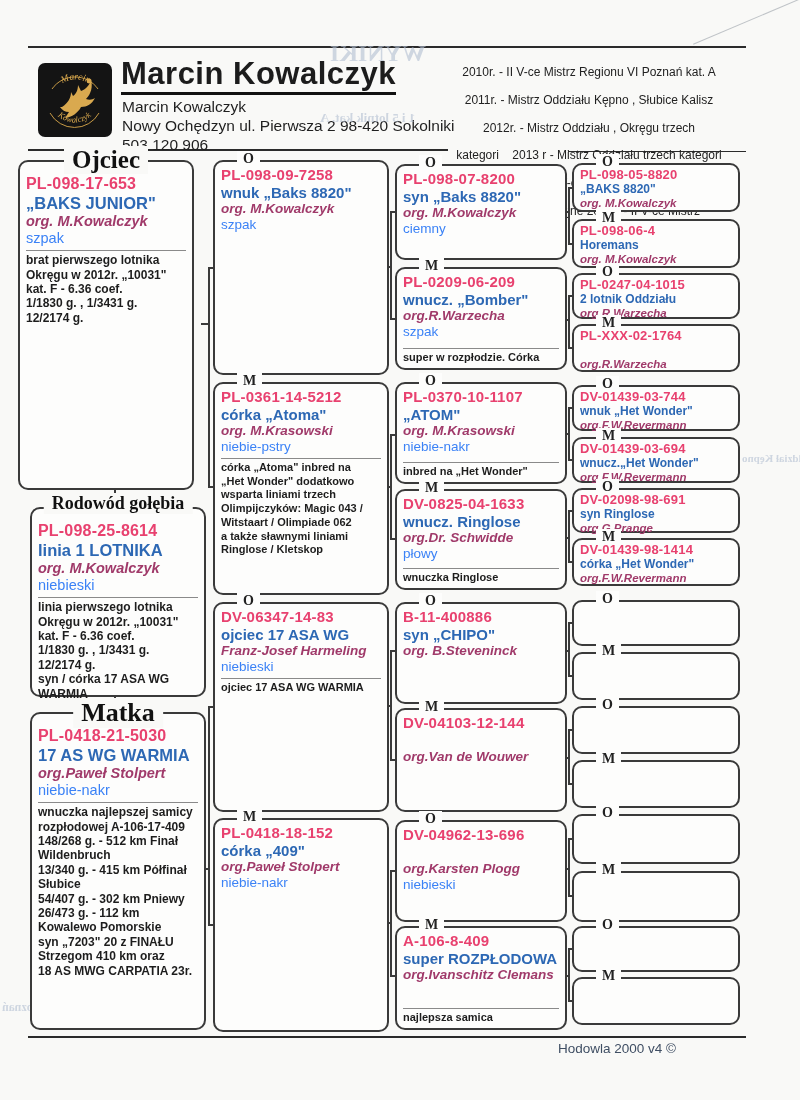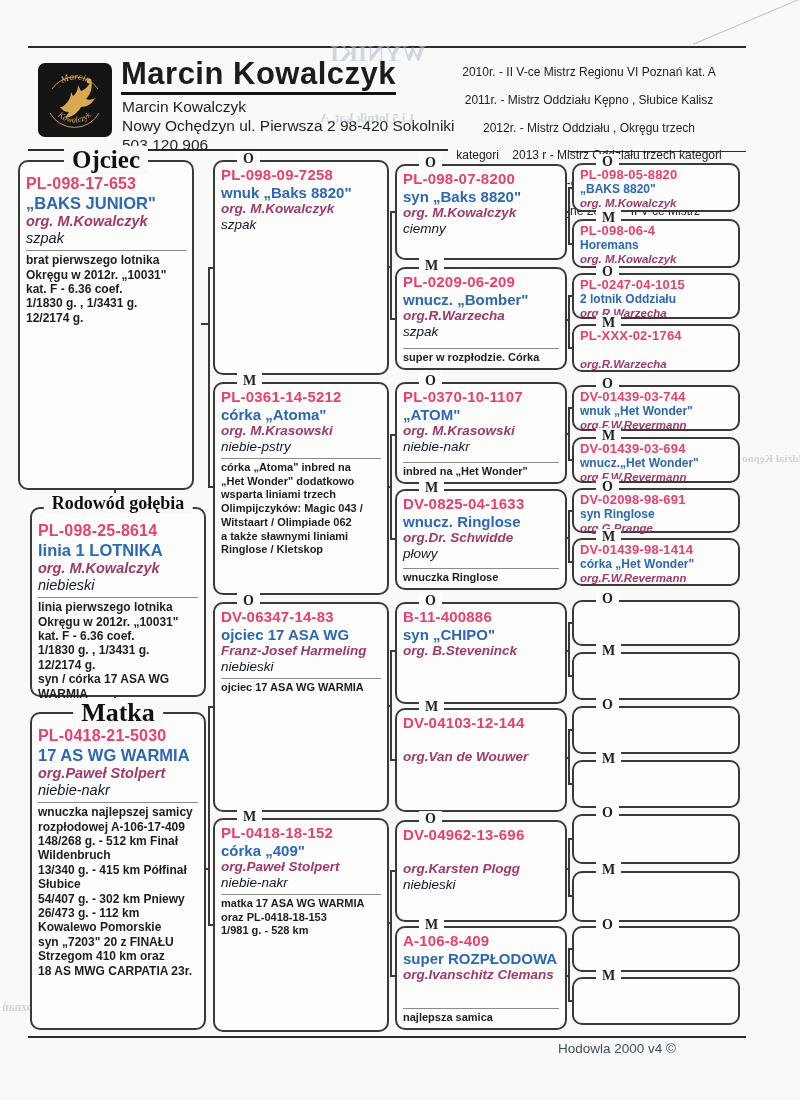--- a/index.html
+++ b/index.html
@@ -22,21 +22,21 @@
   .anch{display:flex;flex-direction:column;}
   .anch .note{margin-top:auto;}
   .tag{position:absolute;top:-11px;left:22px;background:#fdfdfc;padding:0 6px;
        font-family:"Liberation Serif","DejaVu Serif",serif;font-weight:bold;font-size:14px;color:#222;}
   .btitle{position:absolute;top:-16px;left:50%;transform:translateX(-50%);background:#f9f9f7;
           padding:0 8px;white-space:nowrap;font-family:"Liberation Serif","DejaVu Serif",serif;
           font-weight:bold;color:#111;}
   .ring {font-weight:bold;font-size:15px;color:#e8416f;line-height:1.18;letter-spacing:.2px;}
   .bname{font-weight:bold;font-size:15px;color:#2d68b4;line-height:1.16;min-height:17px;}
   .org  {font-weight:bold;font-style:italic;font-size:13.5px;color:#a03a6a;line-height:1.18;}
-  .colr {font-style:italic;font-size:13.5px;color:#0f172a;line-height:1.18;min-height:15px;}
+  .colr {font-size:13.5px;color:#3b82f6;line-height:1.18;min-height:15px;}
   .note {font-weight:bold;font-size:11px;color:#1d1d1d;line-height:1.25;white-space:pre-line;
          border-top:1px solid #8a8a8a;margin-top:3px;padding-top:2px;}
   .c1{padding-top:13px;}
   .c1 .ring{font-size:16px;}  .c1 .bname{font-size:16.5px;min-height:19px;}
   .c1 .org{font-size:14.5px;} .c1 .colr{font-size:14.5px;}
   .c1 .note{font-size:12px;line-height:1.2;}
   .c4{padding:3px 6px 2px 6px;}
   .c4 .ring{font-size:13px;line-height:1.15;}
   .c4 .bname{font-size:12px;line-height:1.15;min-height:14px;}
   .c4 .org{font-size:11.5px;line-height:1.15;}
@@ -175,23 +175,20 @@
     <div class="org">Franz-Josef Harmeling</div>
     <div class="colr">niebieski</div>
     <div class="note">ojciec 17 ASA WG WARMIA</div>
   </div>
   <div class="pbox" style="left:213px;top:818px;width:176px;height:214px">
     <span class="tag">M</span>
     <div class="ring">PL-0418-18-152</div>
     <div class="bname">córka „409"</div>
     <div class="org">org.Paweł Stolpert</div>
     <div class="colr">niebie-nakr</div>
-    <div class="note">matka 17 ASA WG WARMIA
-oraz PL-0418-18-153
-1/981 g. - 528 km</div>
   </div>
 
   <div class="pbox anch" style="left:395px;top:164px;width:172px;height:96px">
     <span class="tag">O</span>
     <div class="ring">PL-098-07-8200</div>
     <div class="bname">syn „Baks 8820"</div>
     <div class="org">org. M.Kowalczyk</div>
     <div class="colr">ciemny</div>
 
   </div>

